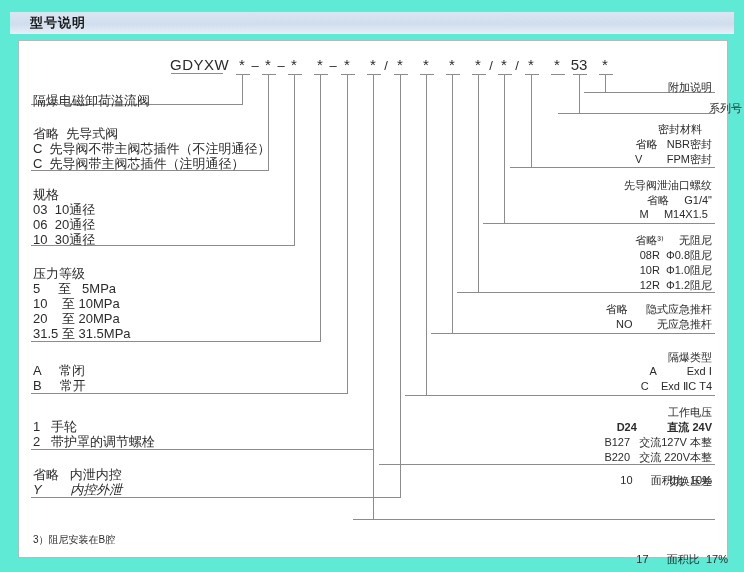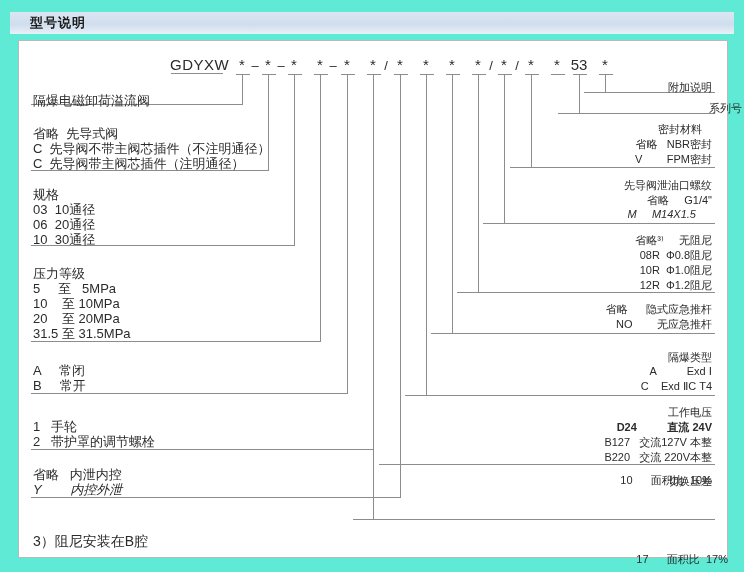--- a/index.html
+++ b/index.html
@@ -40,21 +40,21 @@
     position:absolute;font-size:15px;color:#2b2b2b;text-align:center;
     transform:translateX(-50%);
   }
   .sep{
     position:absolute;font-size:13px;color:#2b2b2b;text-align:center;
     transform:translateX(-50%);
   }
   .lbl-l{position:absolute;font-size:13px;color:#2b2b2b;white-space:pre;}
   .lbl-r{position:absolute;font-size:11px;color:#2b2b2b;white-space:pre;text-align:right;}
   .grp-title{font-weight:normal;}
-  .foot{position:absolute;font-size:14px;color:#2b2b2b;white-space:pre;}
+  .foot{position:absolute;font-size:10px;color:#2b2b2b;white-space:pre;}
 </style>
 </head>
 <body>
 
 <div id="page">
 
   <div class="header-band"></div>
   <div class="header-title">型号说明</div>
 
   <div class="outer-frame"></div>
@@ -172,21 +172,21 @@
       <div class="lbl-l" style="left: 33px; top: 481px; font-style: italic;">Y        内控外泄</div>
     </div>
   <div id="right-layer">
       <div class="lbl-r grp-title" style="left: 452px; width: 260px; top: 80px;">附加说明</div>
       <div class="lbl-r grp-title" style="left: 452px; width: 260px; top: 101px; padding-left: 30px;">系列号</div>
       <div class="lbl-r grp-title" style="left: 442px; width: 260px; top: 122px;">密封材料</div>
       <div class="lbl-r" style="left: 452px; width: 260px; top: 137px;">省略   NBR密封</div>
       <div class="lbl-r" style="left: 452px; width: 260px; top: 152px;">V        FPM密封</div>
       <div class="lbl-r grp-title" style="left: 452px; width: 260px; top: 178px;">先导阀泄油口螺纹</div>
       <div class="lbl-r" style="left: 452px; width: 260px; top: 193px;">省略     G1/4"</div>
-      <div class="lbl-r" style="left: 436px; width: 260px; top: 208px; font-style: italic;">M     M14X1.5</div>
+      <div class="lbl-r" style="left: 448px; width: 260px; top: 208px;">M     M14X1.5</div>
       <div class="lbl-r grp-title" style="left: 452px; width: 260px; top: 233px;">省略³⁾     无阻尼</div>
       <div class="lbl-r" style="left: 452px; width: 260px; top: 248px;">08R  Φ0.8阻尼</div>
       <div class="lbl-r" style="left: 452px; width: 260px; top: 263px;">10R  Φ1.0阻尼</div>
       <div class="lbl-r" style="left: 452px; width: 260px; top: 278px;">12R  Φ1.2阻尼</div>
       <div class="lbl-r grp-title" style="left: 452px; width: 260px; top: 302px;">省略      隐式应急推杆</div>
       <div class="lbl-r" style="left: 452px; width: 260px; top: 317px;">NO        无应急推杆</div>
       <div class="lbl-r grp-title" style="left: 452px; width: 260px; top: 350px;">隔爆类型</div>
       <div class="lbl-r" style="left: 452px; width: 260px; top: 365px;">A          Exd Ⅰ</div>
       <div class="lbl-r" style="left: 452px; width: 260px; top: 380px;">C    Exd ⅡC T4</div>
       <div class="lbl-r grp-title" style="left: 452px; width: 260px; top: 405px;">工作电压</div>

